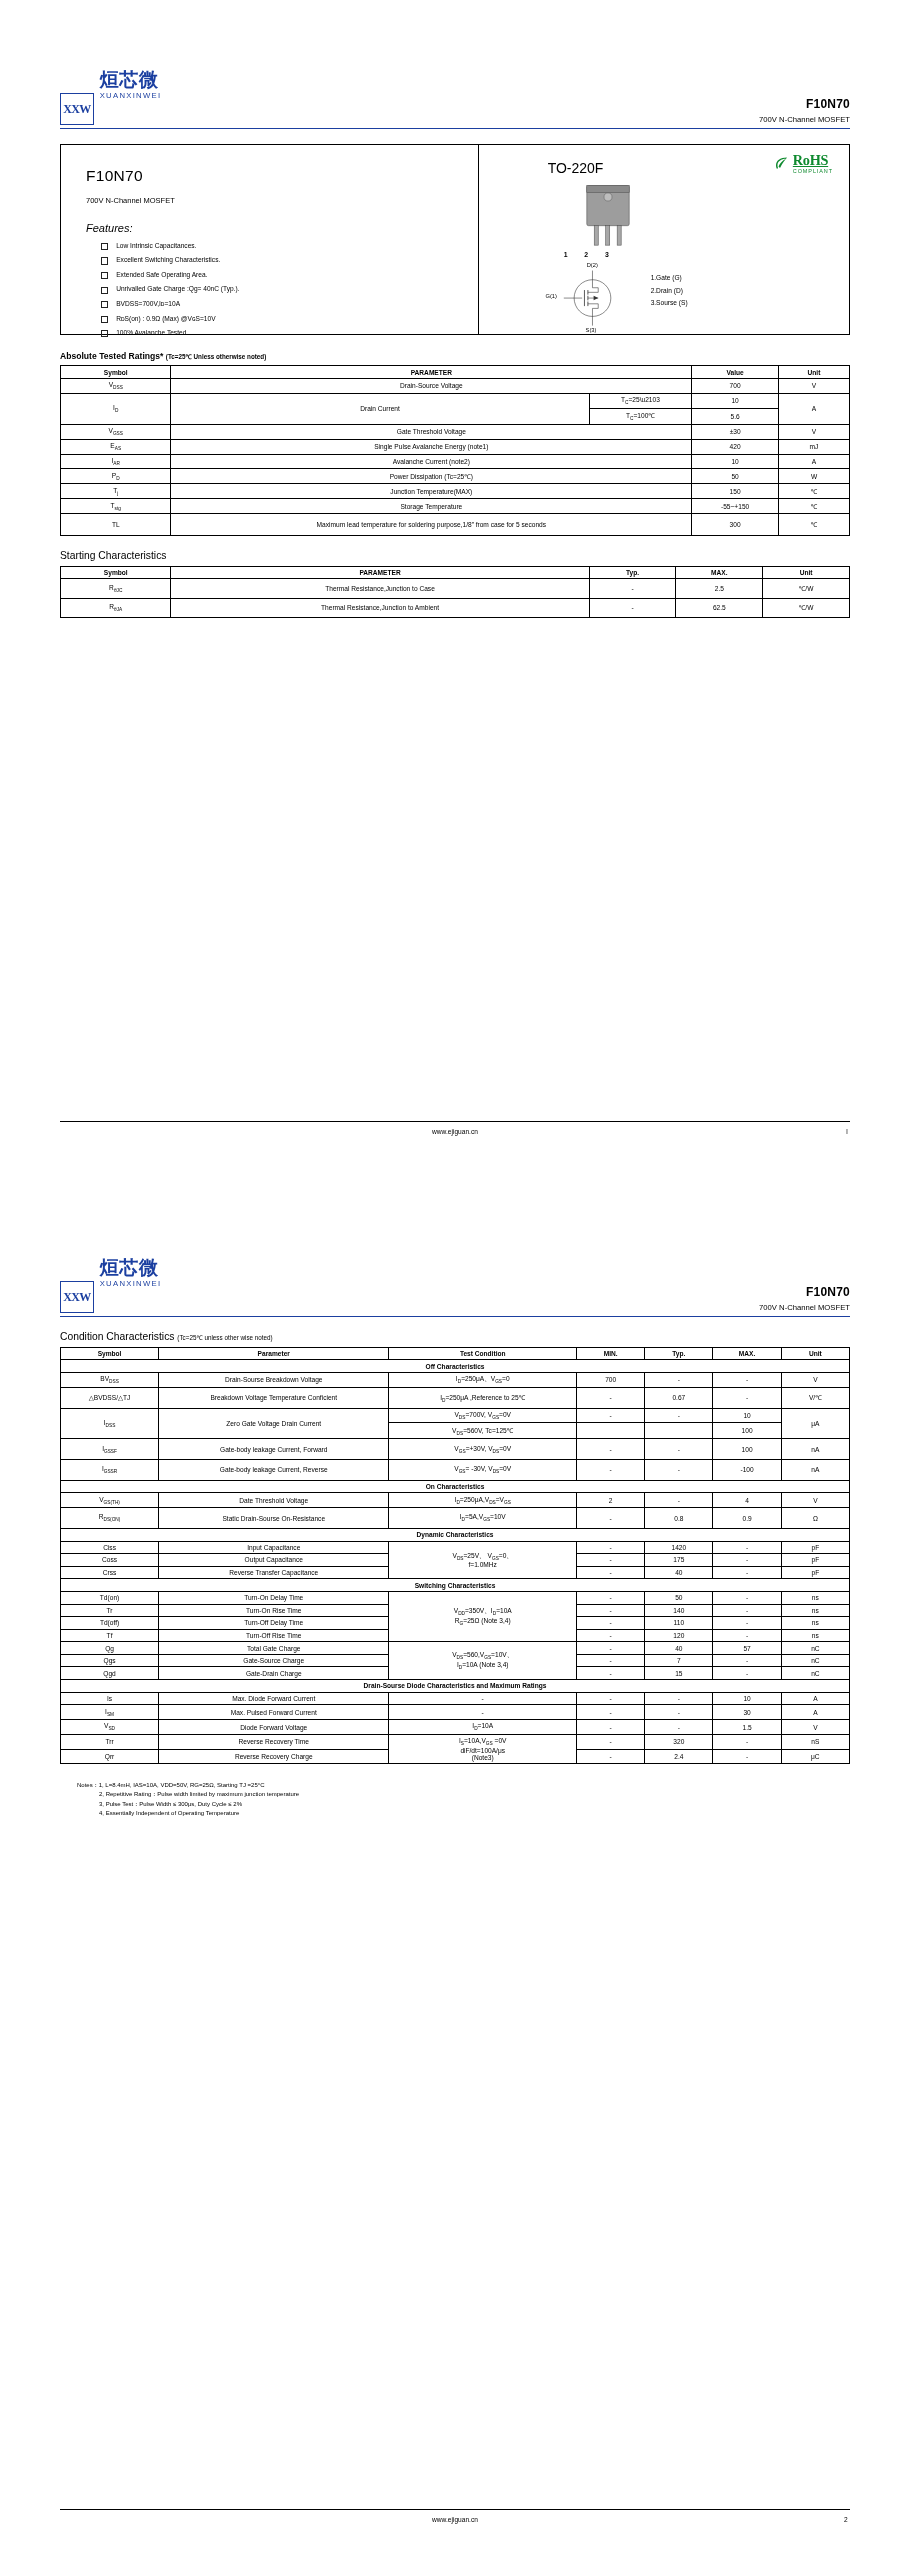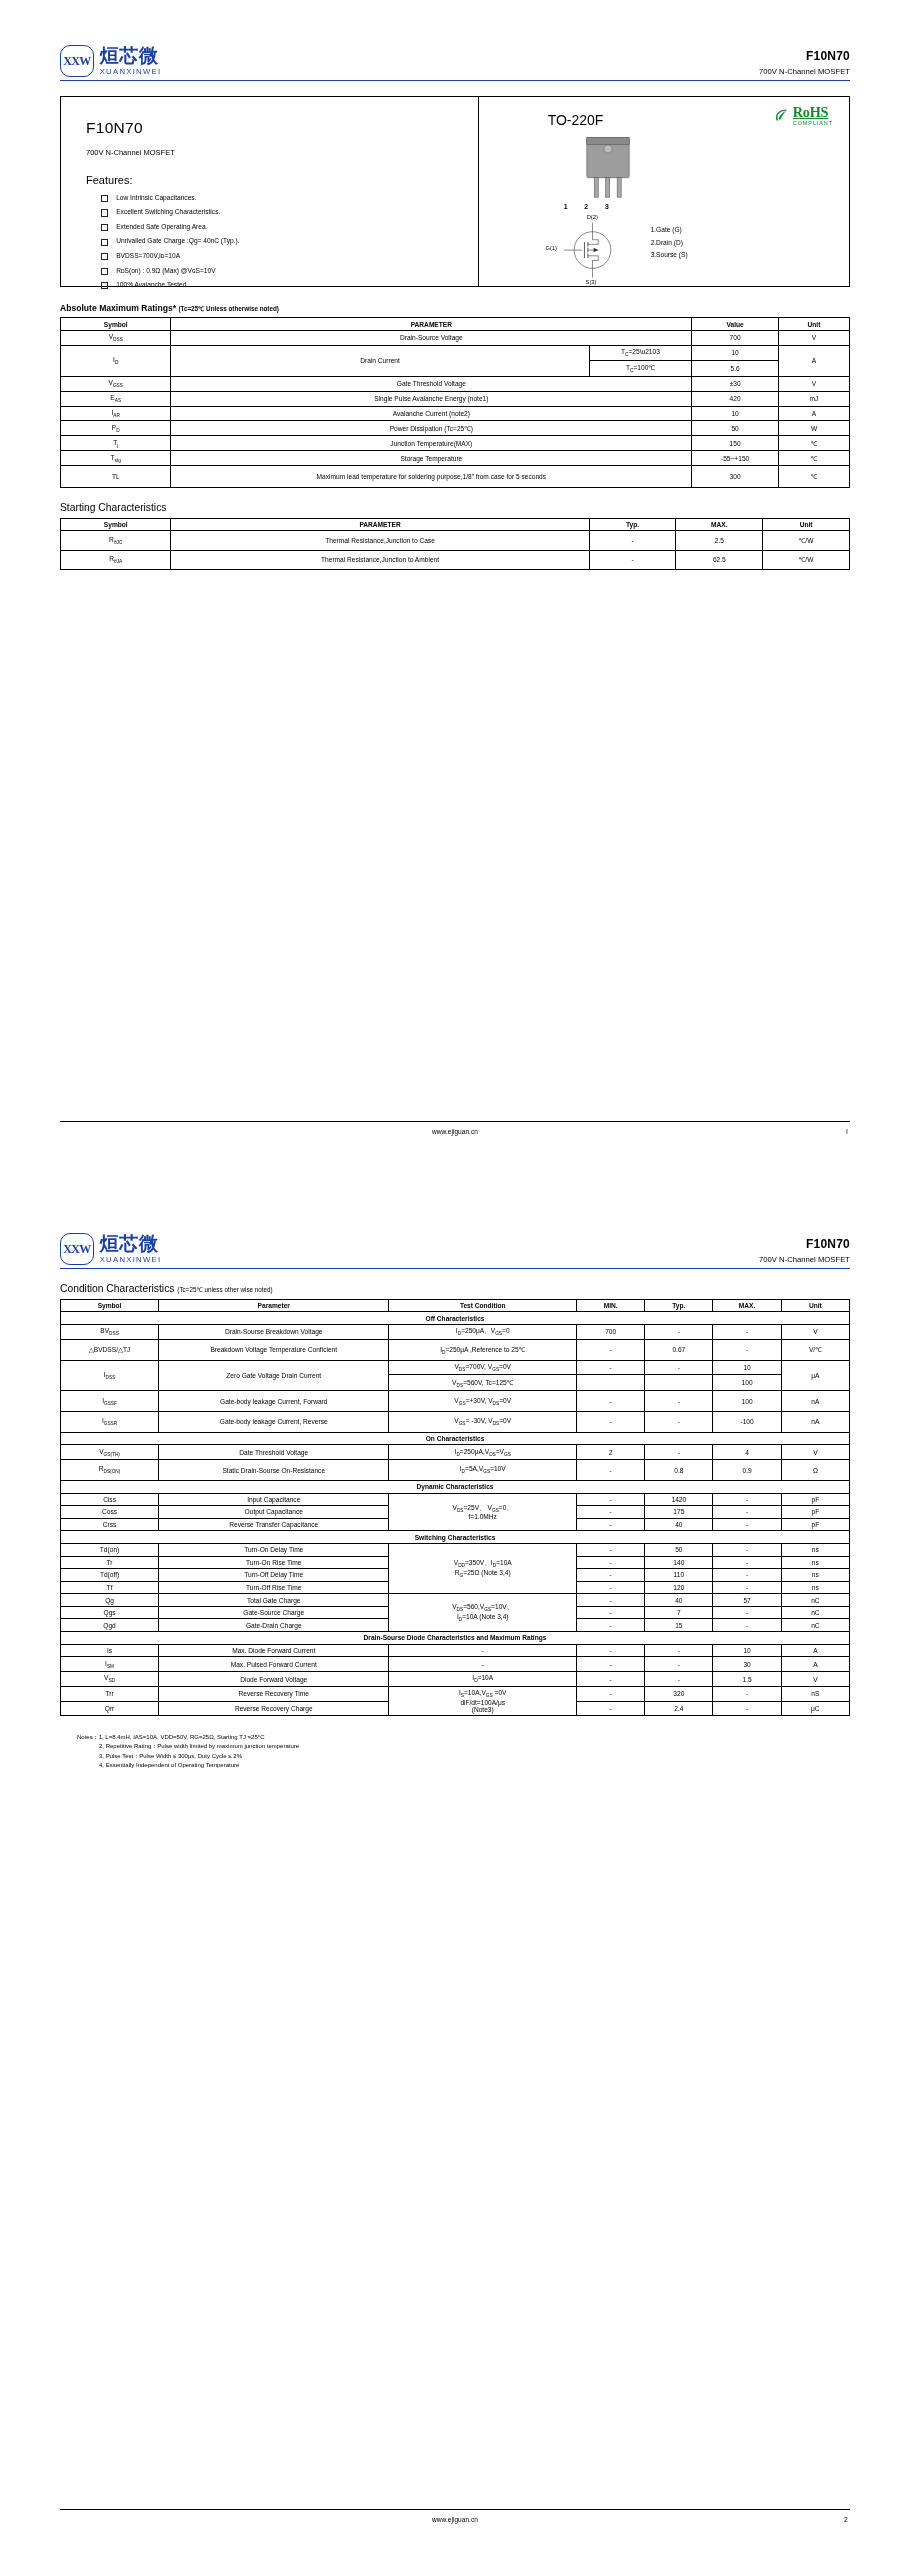--- a/index.html
+++ b/index.html
@@ -32,25 +32,26 @@
   }
   .logo-wrap {
     display: flex;
     align-items: center;
     gap: 5.7px;
   }
   .logo-mark {
     width: 32px;
     height: 30px;
     border: 1.1px solid #1b3fa0;
-    border-radius: 10px;
+    border-radius: 0;
     position: relative;
     display: flex;
     align-items: center;
     justify-content: center;
+    margin-top: 48px;
   }
   .logo-mark span {
     font-family: "Liberation Serif", serif;
     font-weight: bold;
     font-size: 12px;
     color: #1b3fa0;
     letter-spacing: -0.6px;
   }
   .logo-text-cn {
     font-family: Liberation Sans, sans-serif;
@@ -98,20 +99,21 @@
     font-size: 15.5px;
     letter-spacing: 0.3px;
   }
   .title-sub {
     font-size: 7.5px;
     margin-top: 10.3px;
   }
   .features-label {
     font-size: 11px;
     margin-top: 17px;
+    font-style: italic;
   }
   .feature-list {
     margin-top: 8px;
     padding-left: 15px;
   }
   .feature-item {
     font-size: 6.6px;
     display: flex;
     align-items: flex-start;
     margin-bottom: 6.3px;
@@ -363,21 +365,21 @@
 
       <div class="pin-legend">
         <div>1.Gate    (G)</div>
         <div>2.Drain   (D)</div>
         <div>3.Sourse (S)</div>
       </div>
     </div>
   </div>
 
   <h2 class="sec">
-    <span>Absolute Maximum Ratings*</span>
+    <span>Absolute Tested Ratings*</span>
     <span class="small">(Tc=25℃ Unless otherwise noted)</span>
   </h2>
 
   <table class="dt">
     <tbody>
         <tr>
       <th style="width:14%">Symbol</th>
       <th colspan="2">PARAMETER</th>
       <th style="width:11%">Value</th>
       <th style="width:9%">Unit</th>

